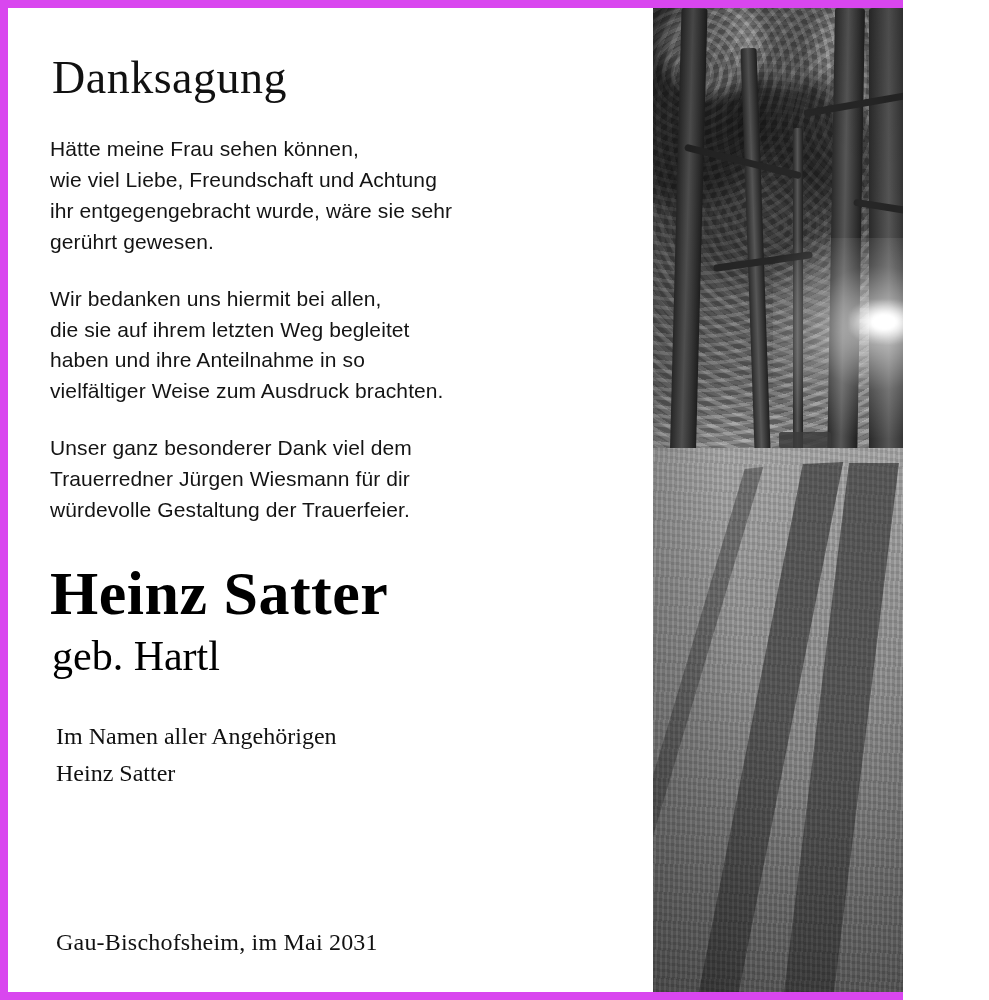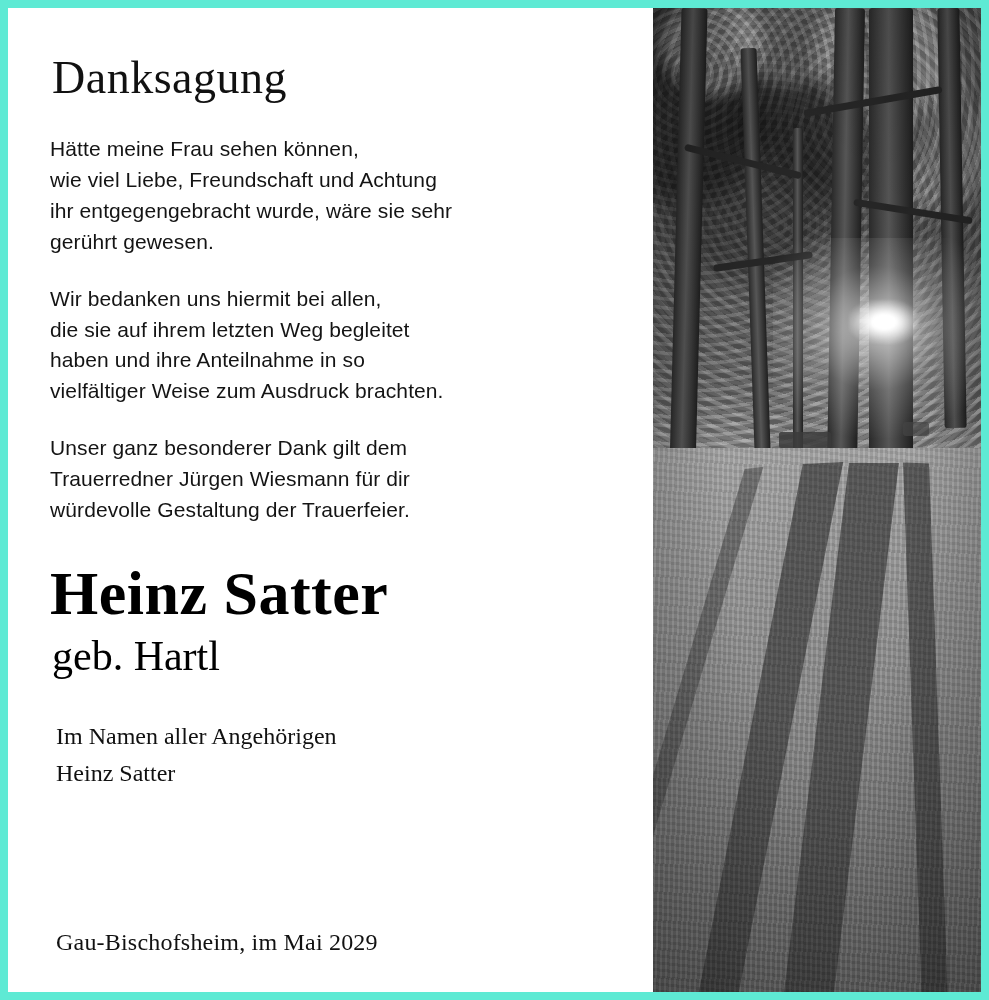--- a/index.html
+++ b/index.html
@@ -5,23 +5,23 @@
   html, body {
     margin: 0;
     padding: 0;
     background: #ffffff;
   }
   body {
     font-family: "Liberation Serif", serif;
   }
   .page {
     position: relative;
-    width: 989px;
+    width: 903px;
     height: 1000px;
-    background: #5eead4;
+    background: #d946ef;
     box-sizing: border-box;
     overflow: hidden;
   }
   .card {
     position: absolute;
     left: 8px;
     top: 8px;
     width: 973px;
     height: 984px;
     background: #ffffff;
@@ -251,33 +251,33 @@
       <h1 class="headline">Danksagung</h1>
 
       <p class="para">Hätte meine Frau sehen können,
 wie viel Liebe, Freundschaft und Achtung
 ihr entgegengebracht wurde, wäre sie sehr
 gerührt gewesen.</p>
       <p class="para">Wir bedanken uns hiermit bei allen,
 die sie auf ihrem letzten Weg begleitet
 haben und ihre Anteilnahme in so
 vielfältiger Weise zum Ausdruck brachten.</p>
-      <p class="para">Unser ganz besonderer Dank gilt dem
+      <p class="para">Unser ganz besonderer Dank viel dem
 Trauerredner Jürgen Wiesmann für dir
 würdevolle Gestaltung der Trauerfeier.</p>
 
       <div class="name-main">Heinz Satter</div>
       <div class="name-sub">geb. Hartl</div>
 
       <div class="family-block">
         <div class="family-line">Im Namen aller Angehörigen</div>
         <div class="family-line bold">Heinz Satter</div>
       </div>
 
-      <div class="place-date">Gau-Bischofsheim, im Mai 2029</div>
+      <div class="place-date">Gau-Bischofsheim, im Mai 2031</div>
     </div>
 
     <div class="photo-col">
       <div class="photo">
         <div class="canopy"></div>
         <div class="leaf-texture"></div>
 
         <div class="trunk t1"></div>
         <div class="trunk t2"></div>
         <div class="trunk t6"></div>

